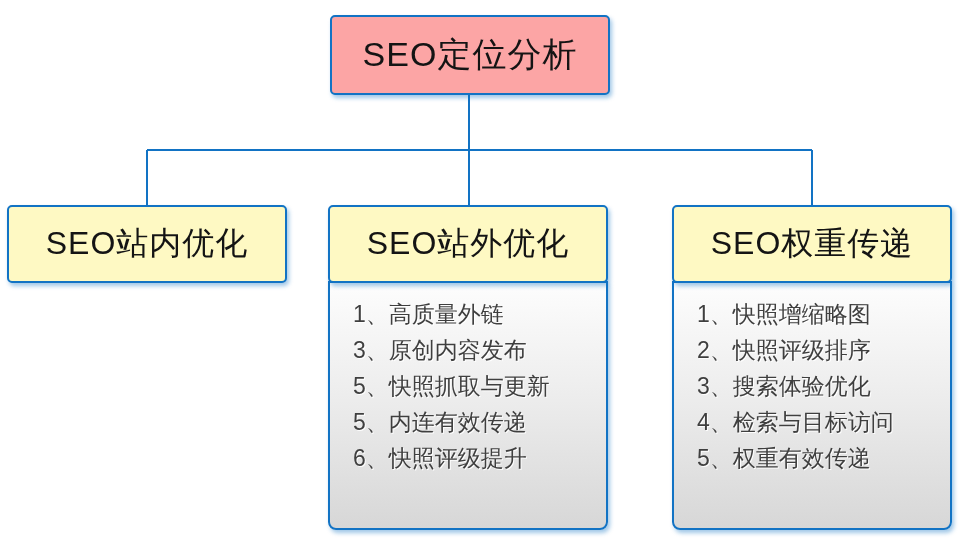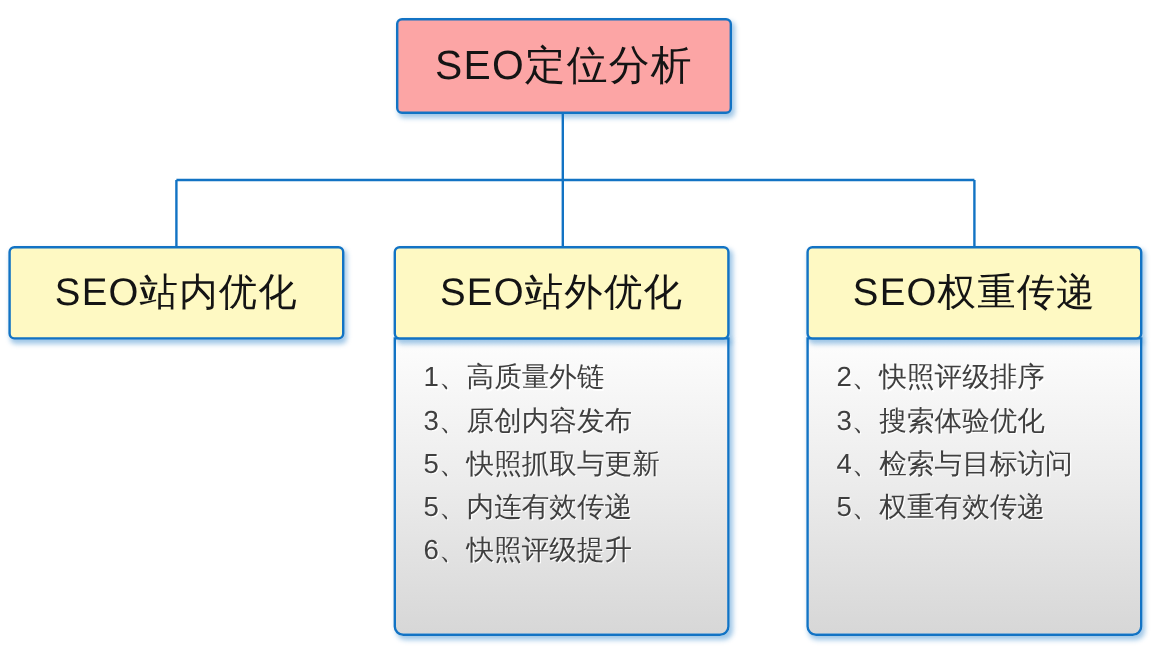--- a/index.html
+++ b/index.html
@@ -111,20 +111,21 @@
       <div class="list-item">5、内连有效传递</div>
       <div class="list-item">6、快照评级提升</div>
     </div>
   </div>
 
   <div class="column col-3">
     <div class="col-header">
       <span class="col-title">SEO权重传递</span>
     </div>
     <div class="col-panel">
+      <div class="list-item">1、快照增缩略图</div>
       <div class="list-item">2、快照评级排序</div>
       <div class="list-item">3、搜索体验优化</div>
       <div class="list-item">4、检索与目标访问</div>
       <div class="list-item">5、权重有效传递</div>
     </div>
   </div>
 
 </div>
 
 </body></html>

